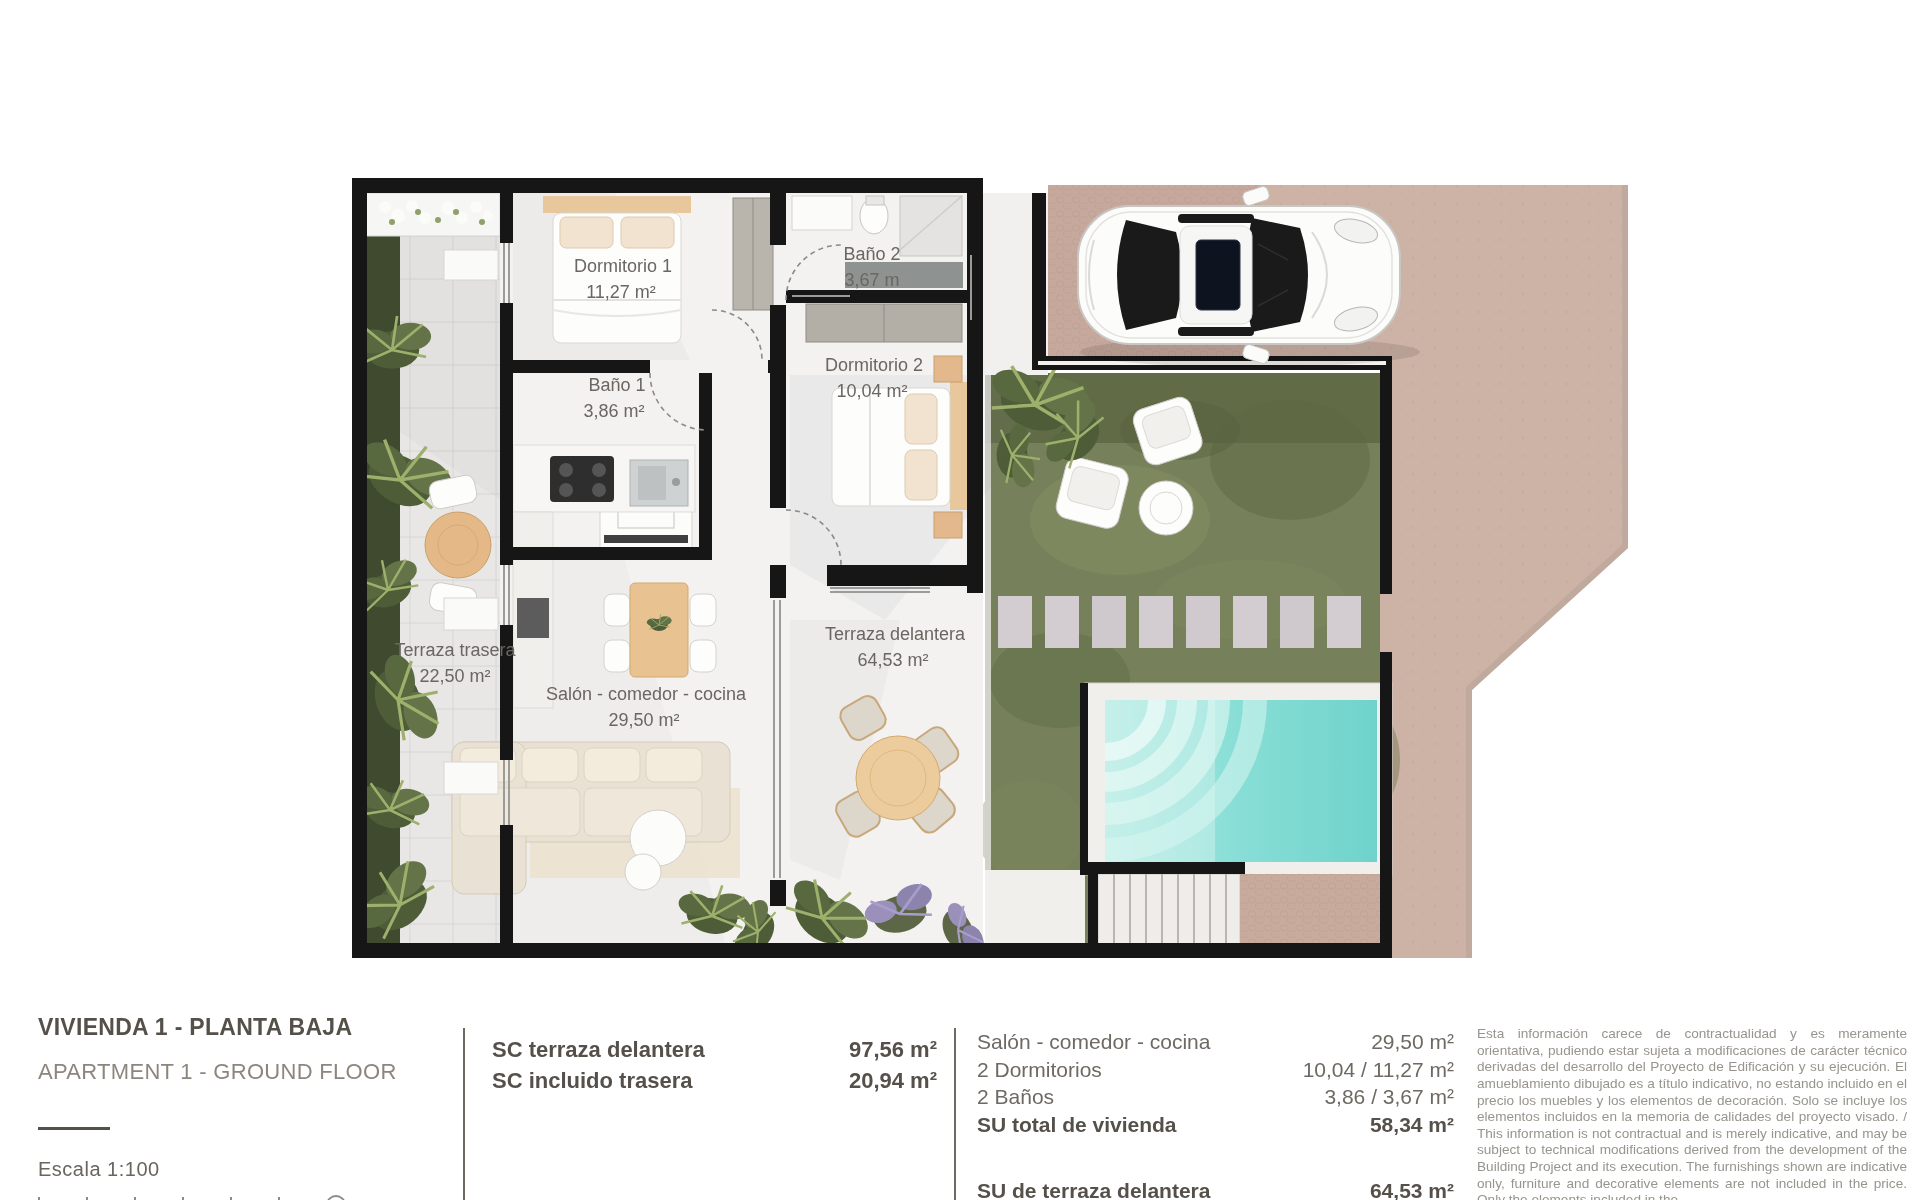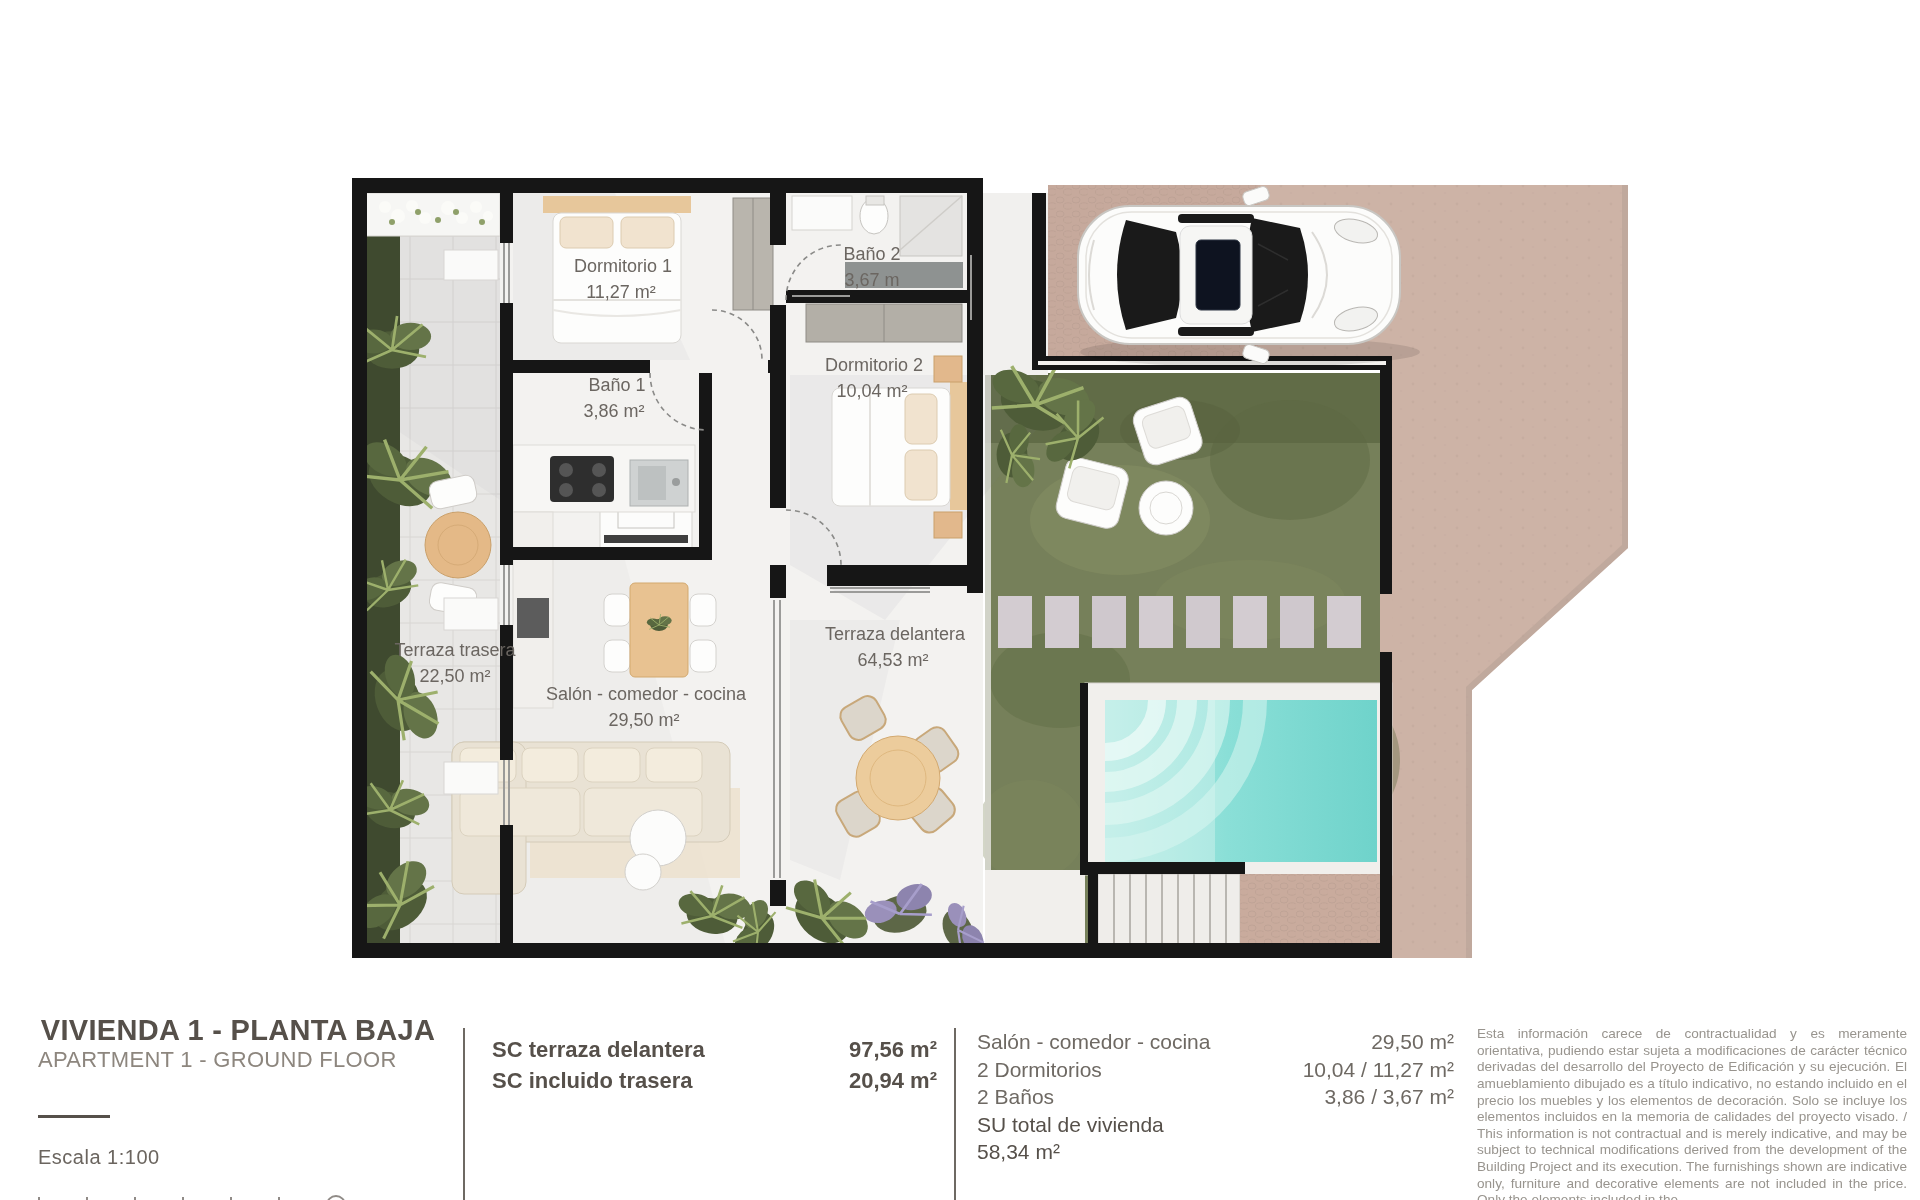--- a/index.html
+++ b/index.html
@@ -3,35 +3,35 @@
 <meta charset="utf-8">
 <style>
   html,body{margin:0;padding:0;background:#ffffff;width:1920px;height:1200px;overflow:hidden;
     font-family:"Liberation Sans",sans-serif;}
   #stage{position:relative;width:1920px;height:1200px;background:#fff;border-radius:14px;}
   svg text{font-family:"Liberation Sans",sans-serif;}
   .plan-label{fill:#6b6661;font-size:18px;text-anchor:middle;}
   
   .f-div{position:absolute;top:1028px;height:172px;width:2px;background:#6e6963;}
   .f-left{position:absolute;left:38px;top:1014px;width:400px;color:#56504a;}
-  .f-title{font-size:29px;font-weight:bold;letter-spacing:.3px;color:#56504a;text-align:center;}
-  .f-sub{font-size:22px;color:#8d867e;margin-top:0;letter-spacing:.3px;}
+  .f-title{font-size:23px;font-weight:bold;letter-spacing:.3px;color:#56504a;}
+  .f-sub{font-size:22px;color:#8d867e;margin-top:18px;letter-spacing:.3px;}
   .f-dash{width:72px;height:3px;background:#56504a;margin-top:42px;}
   .f-escala{font-size:20px;color:#6b655f;margin-top:28px;letter-spacing:.5px;}
   .f-scalebar{position:absolute;left:0px;top:179px;height:7px;width:330px;overflow:hidden;opacity:.75;}
   .f-scalebar i{display:inline-block;width:2px;height:10px;background:#6b655f;margin-right:46px;}
   .f-scalebar s{position:absolute;left:288px;top:2px;width:16px;height:16px;border:2px solid #6b655f;border-radius:50%;}
   .f-sc{position:absolute;left:492px;top:1034px;width:445px;}
   .sc-row{display:flex;justify-content:space-between;font-size:22px;line-height:31px;color:#56504a;}
   .sc-row .lab{font-weight:bold;}
   .sc-row .note{font-weight:normal;font-style:italic;font-size:17px;color:#6e6862;}
   .sc-row .val{font-weight:bold;white-space:nowrap;}
   .f-su{position:absolute;left:977px;top:1028px;width:477px;}
   .su-row{display:flex;justify-content:space-between;font-size:21px;line-height:27.5px;color:#6e6963;}
-  .su-row.bold{font-weight:normal;color:#56504a;flex-direction:column;}
+  .su-row.bold{font-weight:bold;color:#56504a;}
   .su-row.last{margin-top:39px;}
   .f-disc{position:absolute;left:1477px;top:1026px;width:430px;font-size:13.6px;line-height:1.225;
     color:#98948e;text-align:justify;}
 </style>
 </head>
 <body>
 
 <div id="stage">
 
 <svg width="1920" height="1005" viewBox="0 0 1920 1005" style="position:absolute;left:0;top:0">

